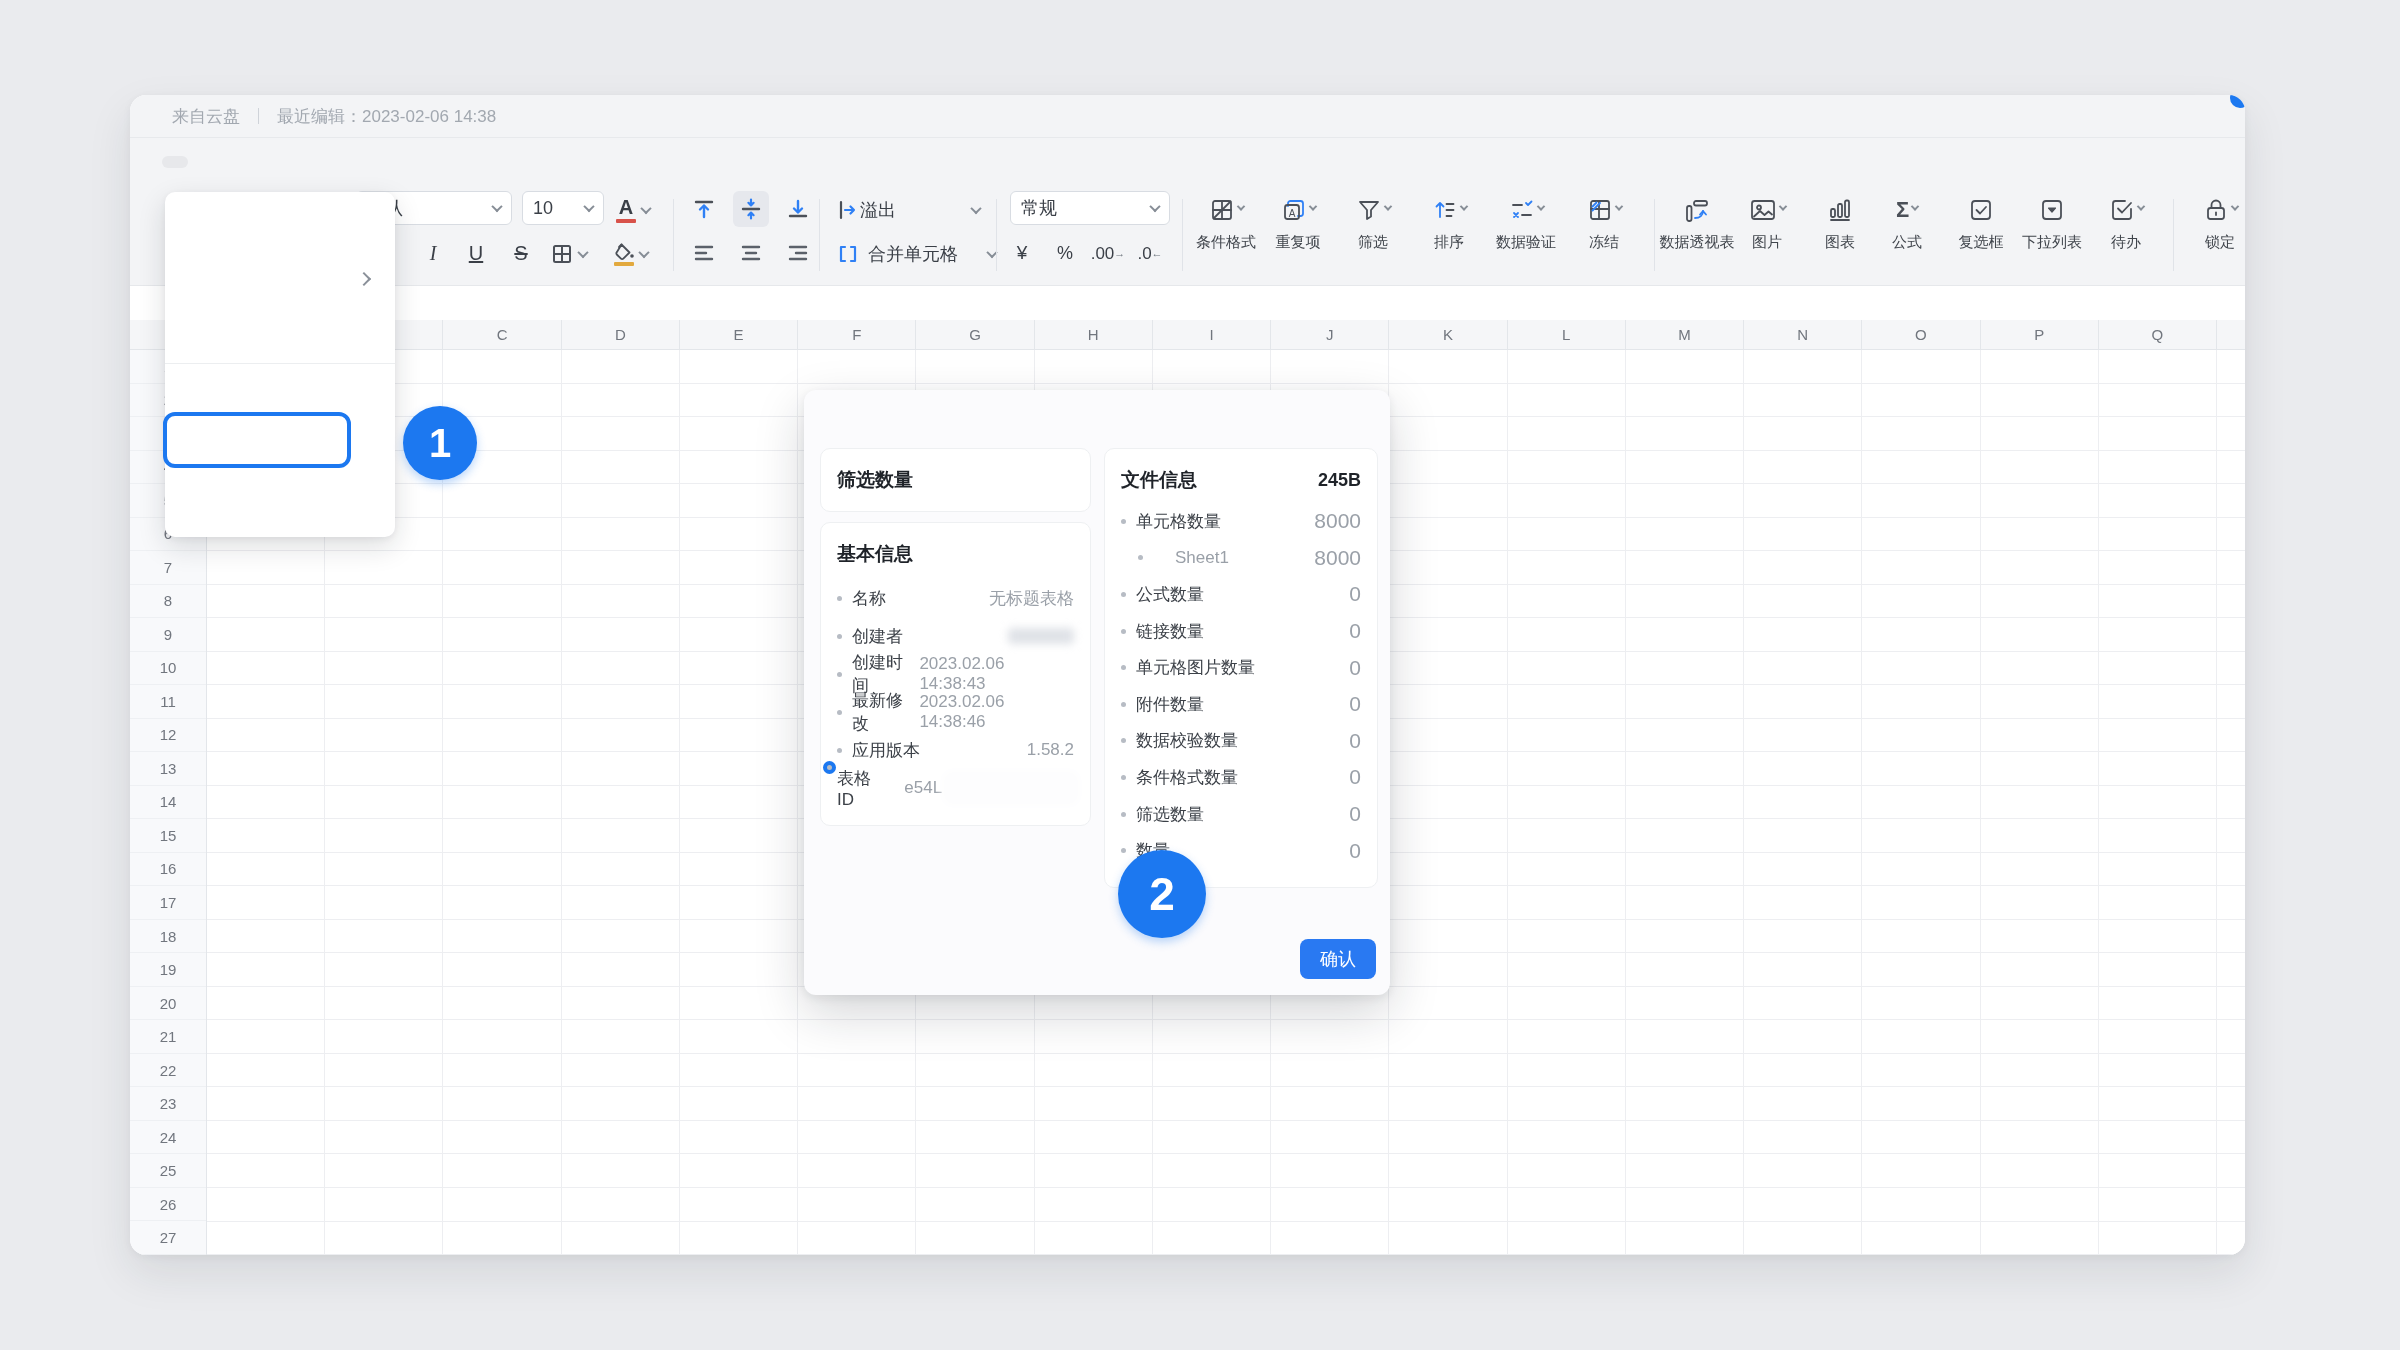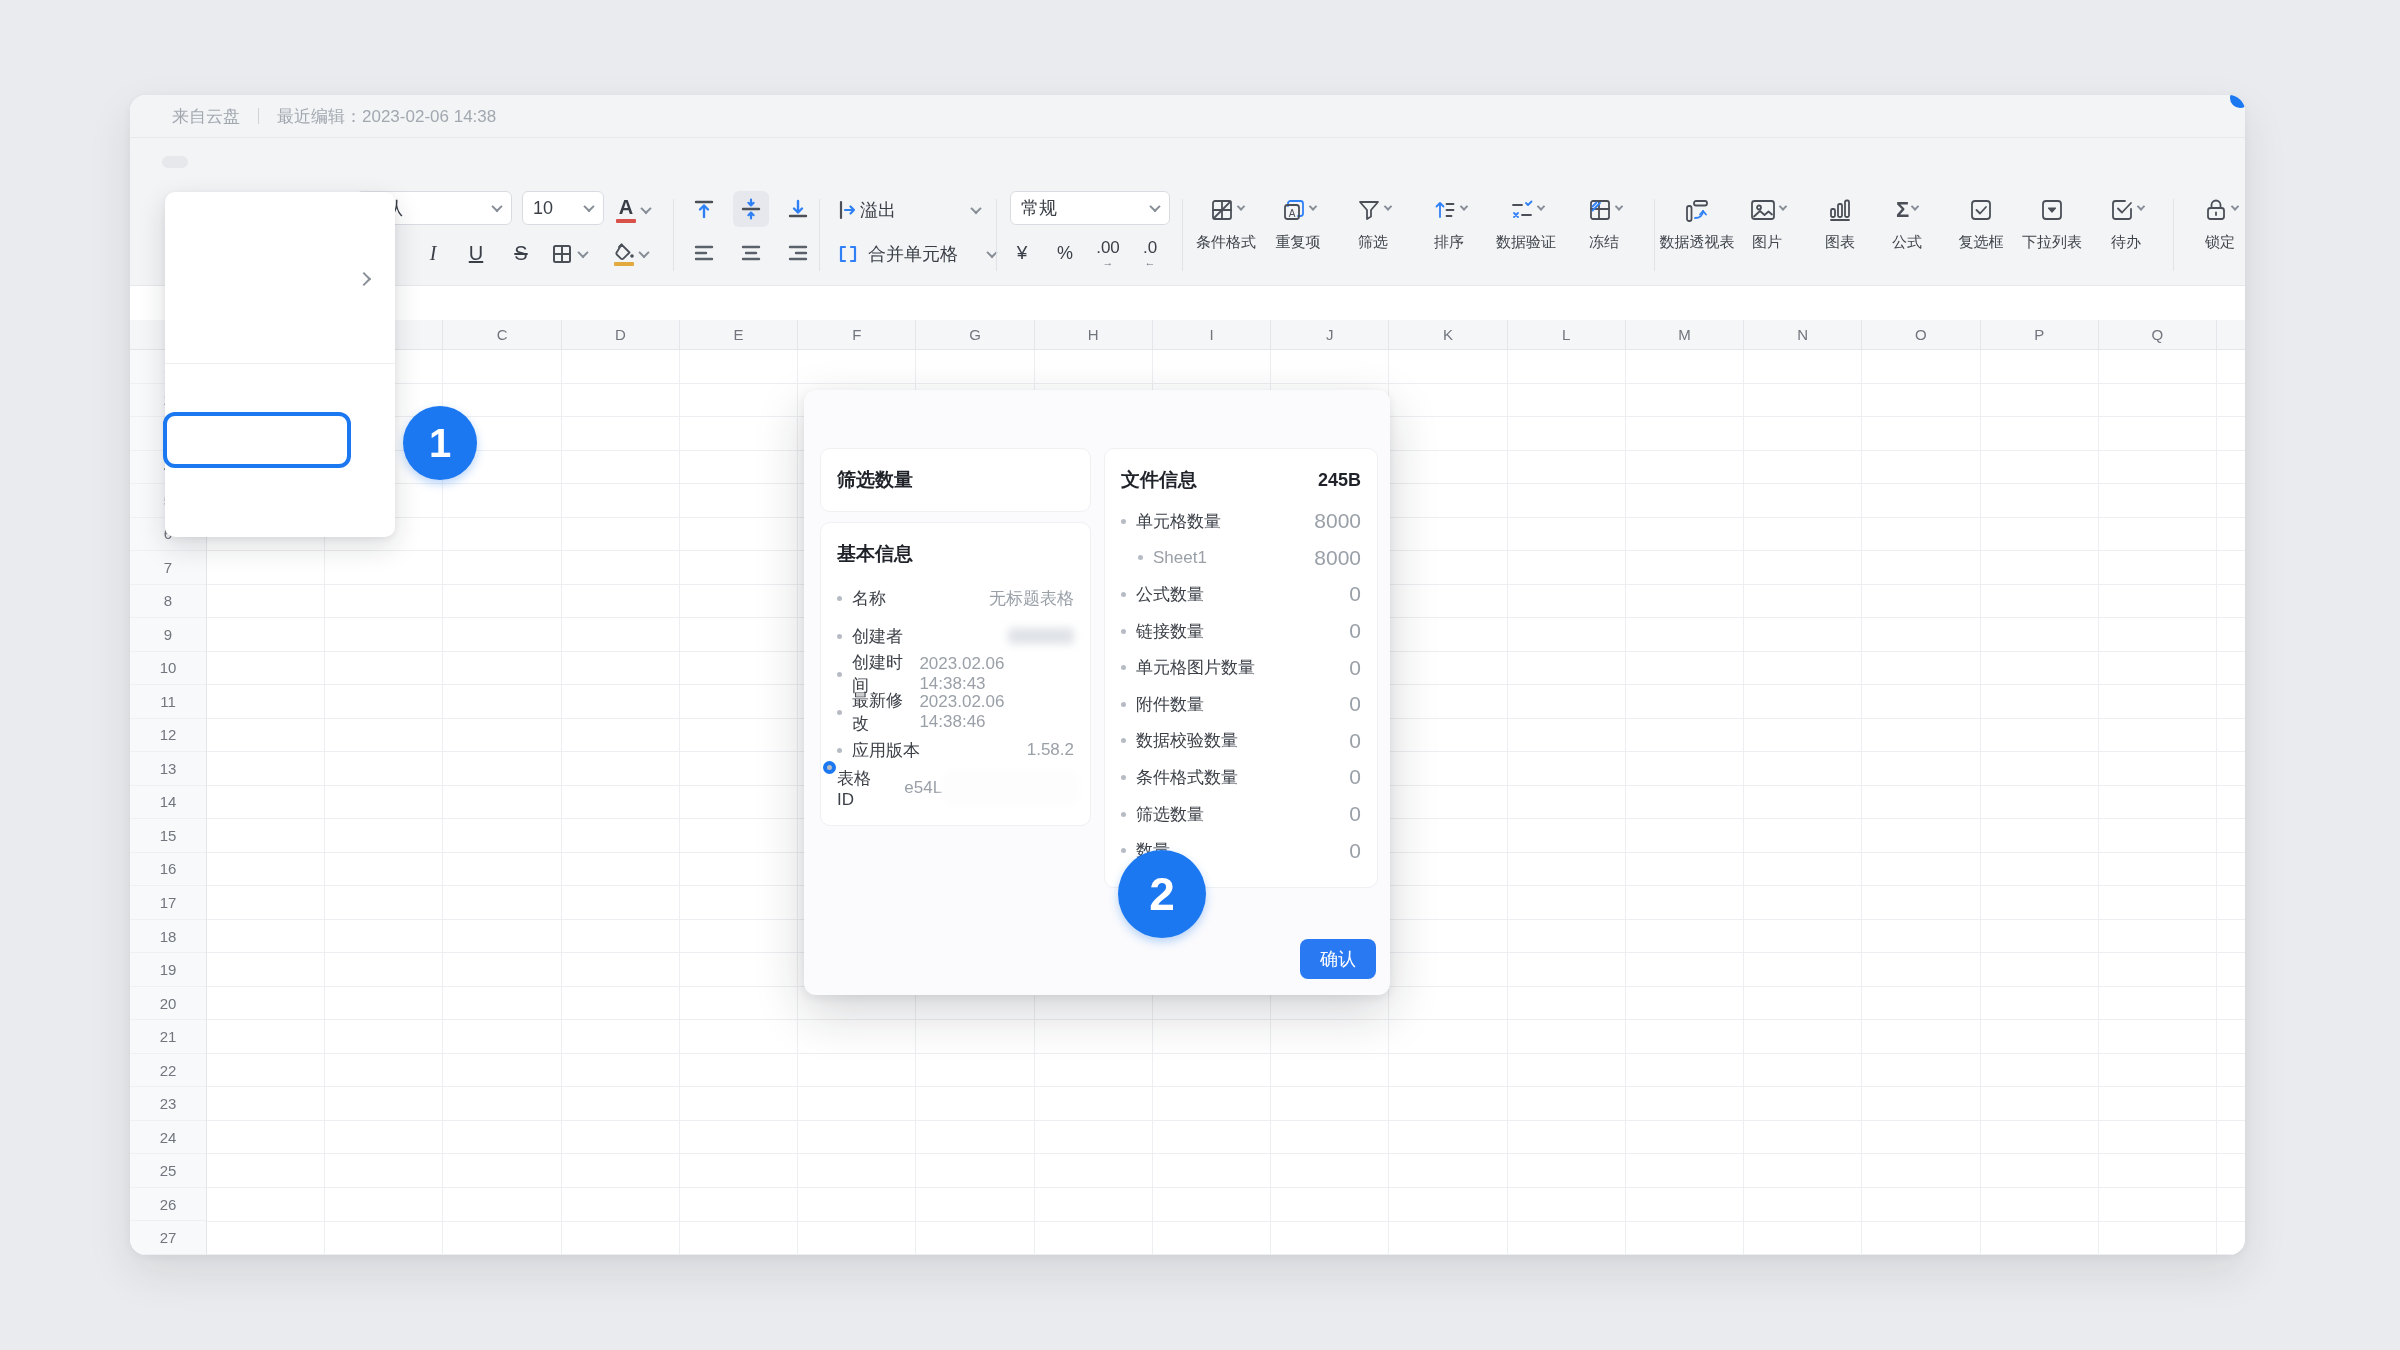--- a/index.html
+++ b/index.html
@@ -56,21 +56,21 @@
     border-radius:6px; font-size:20px;}
   .tbtn.active{ background:#e6e8ed; }
   .glyph-i{ font-style:italic; font-family:"Liberation Serif","DejaVu Serif",serif;}
   .glyph-u{ text-decoration:underline; }
   .glyph-s{ text-decoration:line-through; }
   .fontcolor{ display:flex; flex-direction:column; align-items:center; line-height:1;}
   .fontcolor .a{ font-size:20px; font-weight:bold;}
   .fontcolor .bar{ width:20px; height:4px; margin-top:2px; background:var(--font-color-bar); border-radius:1px;}
   .fillbar{ width:20px; height:4px; margin-top:1px; background:var(--fill-bar); border-radius:1px;}
   .tdiv{ position:absolute; top:14px; height:72px; width:1px; background:#e0e3e8; }
-  .numfmt{ font-size:17px; color:#3a3f47; display:flex; flex-direction:column; align-items:center; line-height:1;}
+  .numfmt{ font-size:17px; color:#3a3f47; display:flex; flex-direction:row; align-items:center; line-height:1;}
   .numfmt .arr{ font-size:11px; color:#6b727b; margin-top:1px;}
 
   
   .tallbtns{ position:absolute; inset:0; }
   .tall-btn{ position:absolute; top:12px; transform:translateX(-50%);
     display:flex; flex-direction:column; align-items:center; width:96px;}
   .tall-btn .irow{ display:flex; align-items:flex-start; gap:3px; height:30px;}
   .tall-btn .lbl{ font-size:15px; color:#40454c; margin-top:6px; text-align:center; line-height:17px;}
   .tall-btn .chev{ width:6px; height:6px; margin-top:8px; display:none;}
   .tall-btn.chevron .chev{ display:inline-block; }
@@ -150,21 +150,21 @@
     filter:blur(4px); margin-left:auto;}
   .smudge-id{ width:148px; height:24px; border-radius:4px; background:#fdfdfe;
     box-shadow:0 0 8px 6px #fdfdfe; margin-left:6px;}
   
   .file-head{ display:flex; align-items:center; justify-content:space-between;}
   .file-size{ font-size:18px; font-weight:bold; color:#1f2329;}
   .file ul{ list-style:none; margin-top:10px;}
   .file li{ height:36.6px;}
   .file .val{ margin-left:auto; color:var(--txt-gray); font-size:21px;}
   .file li .lab{ font-size:17px; color:#3c4148;}
-  .file li.indent{ padding-left:17px;}
+  .file li.indent{ padding-left:17px;gap:22px;}
   .file li.indent .lab{ color:var(--txt-gray);}
   .d-footer{ position:absolute; right:14px; bottom:16px;}
   .confirm{ width:76px; height:40px; border:none; border-radius:8px;
     background:var(--confirm-button); color:#fff; font-size:18px;
     font-family:inherit; display:flex; align-items:center; justify-content:center;}
 
   
   .ann-box{ position:absolute; border:4px solid var(--accent); border-radius:12px;
     background:transparent; z-index:30; pointer-events:none;}
   .ann-menu{ left:33px; top:317px; width:188px; height:56px;}

